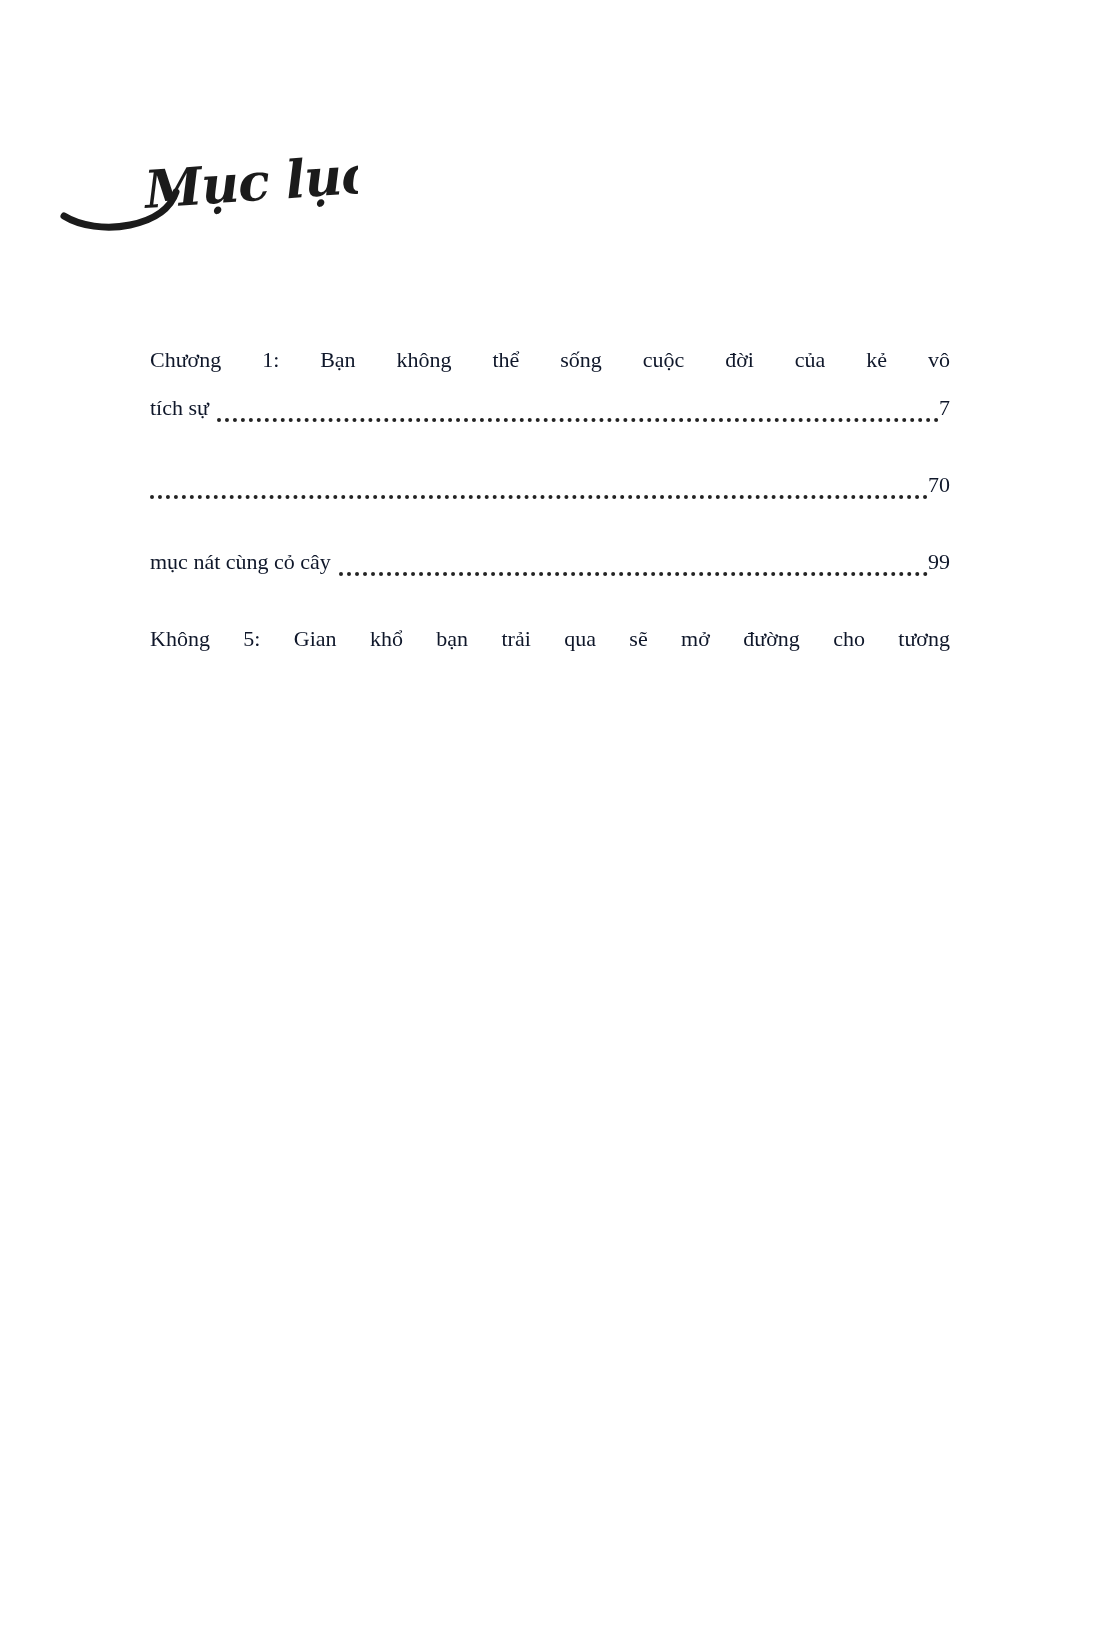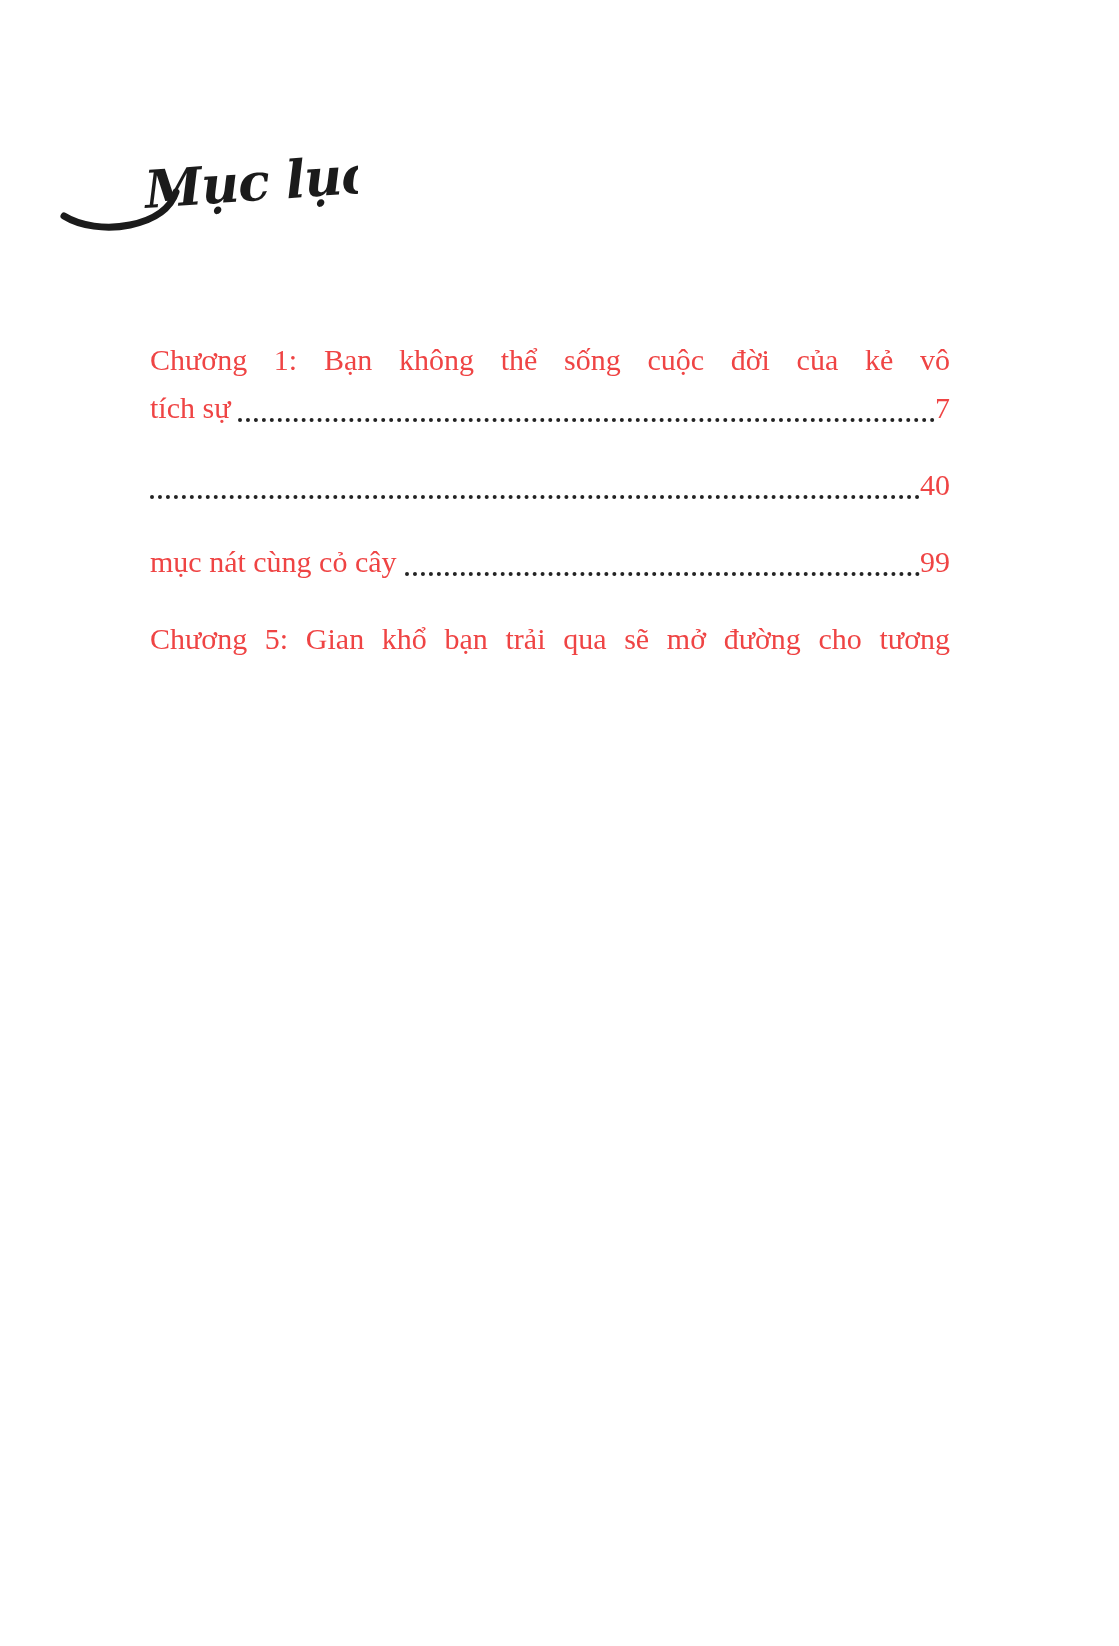--- a/index.html
+++ b/index.html
@@ -39,23 +39,23 @@
   }
   
   .toc {
     position: absolute;
     left: 150px;
     top: 336px;
     width: 800px;
   }
   .toc-entry {
     margin: 0 0 29px 0;
-    font-size: 30px;
+    font-size: 22px;
     line-height: 48px;
-    color: #ef4444;
+    color: #0f172a;
   }
   .toc-line {
     text-align: justify;
     text-align-last: justify;
     word-spacing: 2px;
   }
   .leader-row {
     display: flex;
     align-items: center;
     width: 100%;
@@ -104,33 +104,33 @@
       <div class="leader-row">
         <span class="leader-text">tích sự</span>
         <span class="dot-leader"></span>
         <span class="page-num">7</span>
       </div>
     </div>
 
     <div class="toc-entry">
       <div class="leader-row">
         <span class="dot-leader"></span>
-        <span class="page-num">40</span>
+        <span class="page-num">70</span>
       </div>
     </div>
 
     <div class="toc-entry">
       <div class="leader-row">
         <span class="leader-text">mục nát cùng cỏ cây</span>
         <span class="dot-leader"></span>
         <span class="page-num">99</span>
       </div>
     </div>
 
     <div class="toc-entry">
     </div>
 
     <div class="toc-entry">
-      <div class="toc-line">Chương 5: Gian khổ bạn trải qua sẽ mở đường cho tương</div>
+      <div class="toc-line">Không 5: Gian khổ bạn trải qua sẽ mở đường cho tương</div>
     </div>
 
   </div>
 </div>
 
 </body></html>

